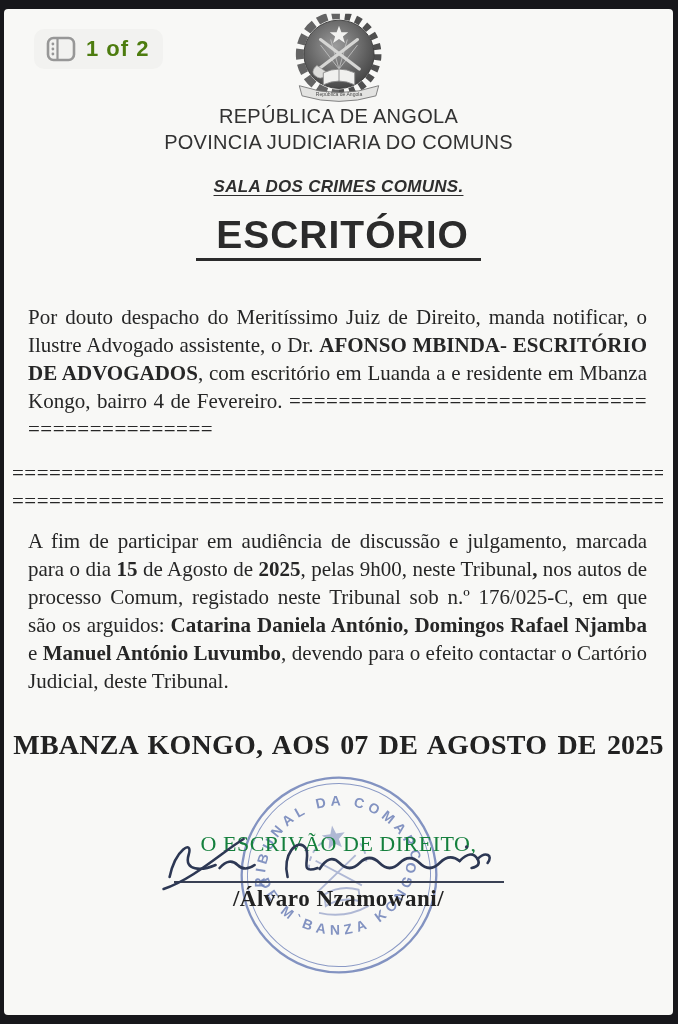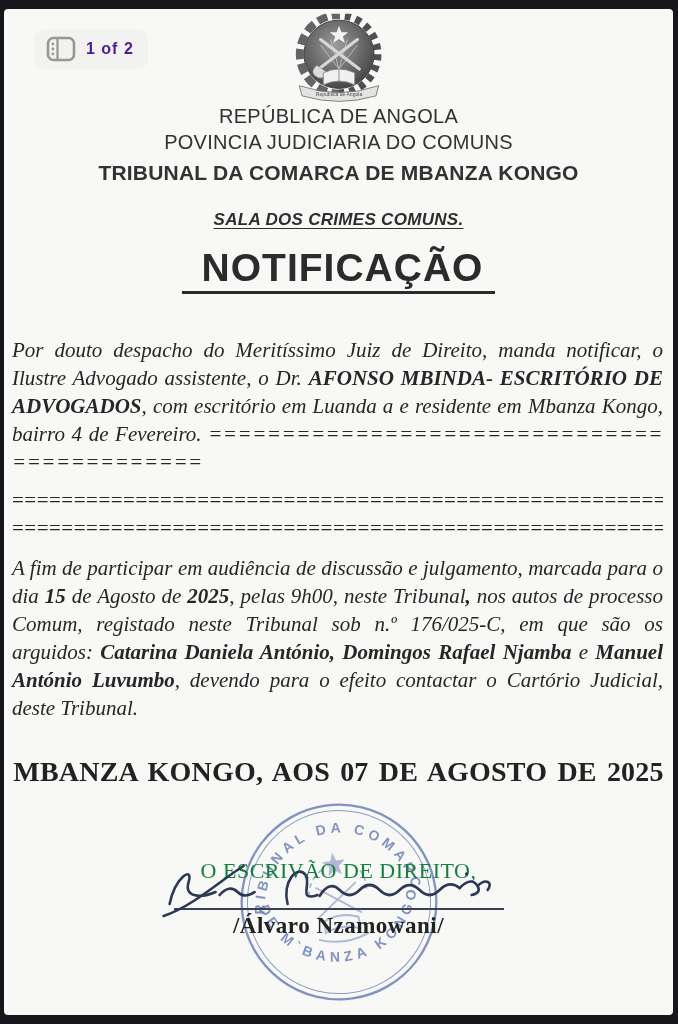--- a/index.html
+++ b/index.html
@@ -21,21 +21,21 @@
   .badge{
     position:absolute;left:30px;top:20px;
     display:flex;align-items:center;gap:10px;
     background:#f2f2f0;
     border-radius:10px;
     padding:7px 14px 7px 12px;
     z-index:5;
   }
   .badge-label{
     font-family:"Liberation Sans",sans-serif;
-    font-weight:bold;font-size:16px;color:#4c1d95;letter-spacing:1px;
+    font-weight:bold;font-size:22px;color:#4d7c0f;letter-spacing:1px;
   }
   
   .emblem{display:block;margin:4px auto 0;}
   .hd{font-family:"Liberation Sans",sans-serif;text-align:center;color:#323232;}
   .hd1,.hd2{font-size:20px;line-height:26px;letter-spacing:.3px;}
   .hd3{font-size:21px;line-height:30px;font-weight:bold;margin-top:3px;letter-spacing:.2px;}
   .sala{margin-top:22px;text-align:center;}
   .sala span{
     font-family:"Liberation Sans",sans-serif;
     font-style:italic;font-weight:bold;font-size:17px;color:#2e2e2e;
@@ -43,21 +43,21 @@
   }
   .title{margin-top:16px;text-align:center;}
   .title span{
     font-family:"Liberation Sans",sans-serif;
     font-size:39px;font-weight:bold;color:#2b2b2b;letter-spacing:1px;
     border-bottom:3px solid #2b2b2b;
     padding:0 12px 2px 20px;
   }
   
   .bodytxt{margin:46px 10px 0 8px;font-size:21px;line-height:28px;text-align:justify;color:#262626;}
-  .para{margin:0;font-style:italic;}
+  .para{margin:16px;}
   .p1{text-align-last:justify;}
   .b{font-weight:bold;}
   .eq{word-break:break-all;letter-spacing:.5px;}
   .eqblock{margin-top:10px;}
   .eqline{white-space:nowrap;overflow:hidden;line-height:28px;letter-spacing:.5px;}
   .p2{margin-top:12px;}
   .dateline{
     margin-top:34px;text-align:center;font-weight:bold;font-size:28px;
     color:#222;letter-spacing:.2px;word-spacing:3px;
   }
@@ -124,28 +124,27 @@
     <g>
       <path d="M48 64 Q65 56 82 64 L82 77 Q65 69 48 77 Z" fill="#f0f0ee" stroke="#8a8a8a" stroke-width="1"></path>
       <line x1="65" y1="60" x2="65" y2="73" stroke="#8a8a8a" stroke-width="1"></line>
     </g>
     <path d="M22 78 Q65 93 108 78 L105 89 Q65 101 25 89 Z" fill="#e3e3e1" stroke="#787878" stroke-width="1"></path>
     <text x="65" y="89" font-size="5.5" text-anchor="middle" fill="#4a4a4a" font-family="Liberation Sans, sans-serif">República de Angola</text>
   </svg>
 
   <div class="hd hd1">REPÚBLICA DE ANGOLA</div>
   <div class="hd hd2">POVINCIA JUDICIARIA DO COMUNS</div>
-  <div class="hd hd3">TRIBUNAL DA COMARCA DE MBANZA KONGO</div>
 
   <div class="sala">
     <span>SALA DOS CRIMES COMUNS.</span>
   </div>
 
   <div class="title">
-    <span>NOTIFICAÇÃO</span>
+    <span>ESCRITÓRIO</span>
   </div>
 
   <div class="bodytxt">
     <p class="para p1"><span>Por douto despacho do Meritíssimo Juiz de Direito, manda notificar, o Ilustre Advogado assistente, o Dr. </span><span class="b">AFONSO MBINDA- ESCRITÓRIO DE ADVOGADOS</span><span>, com escritório em Luanda a e residente em Mbanza Kongo, bairro 4 de Fevereiro. </span><span class="eq">============================================</span></p>
 
     <div class="eqblock">
       <div class="eqline">============================================================</div>
       <div class="eqline">============================================================</div>
     </div>
 

